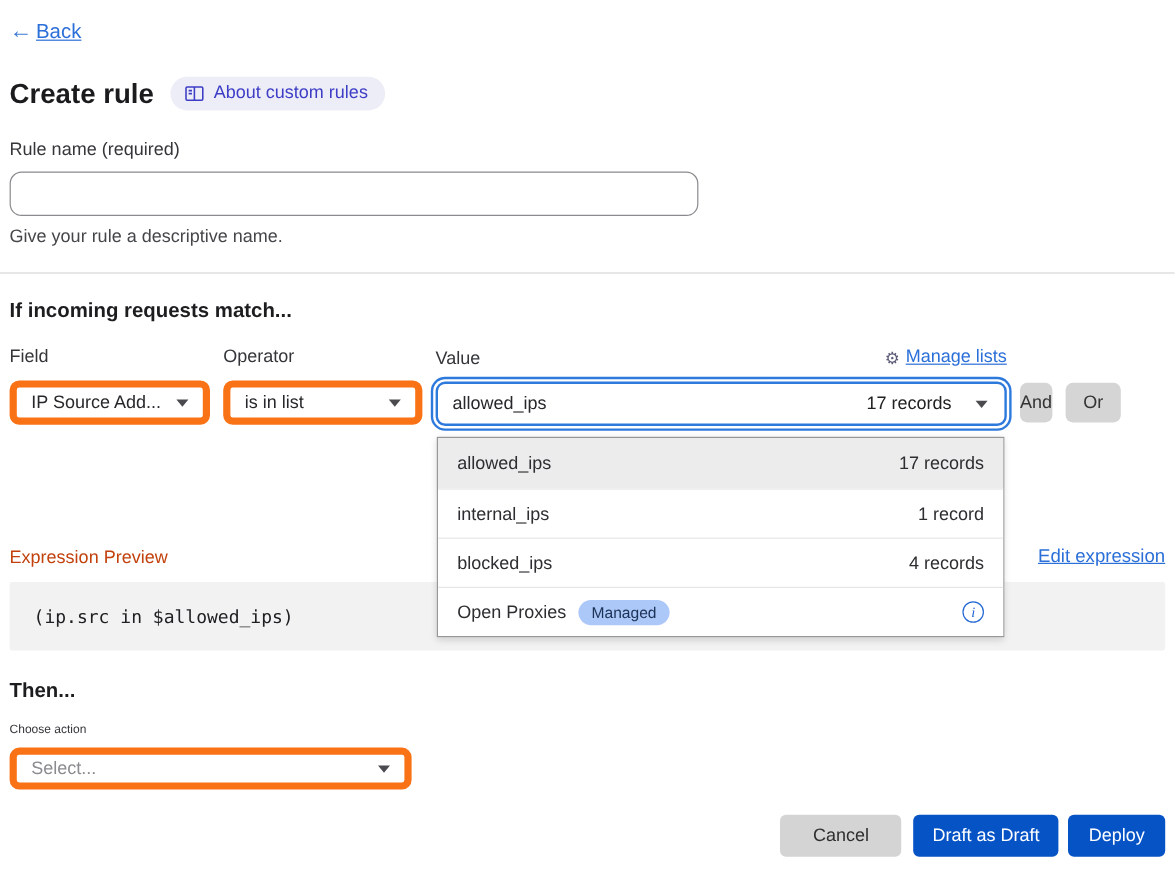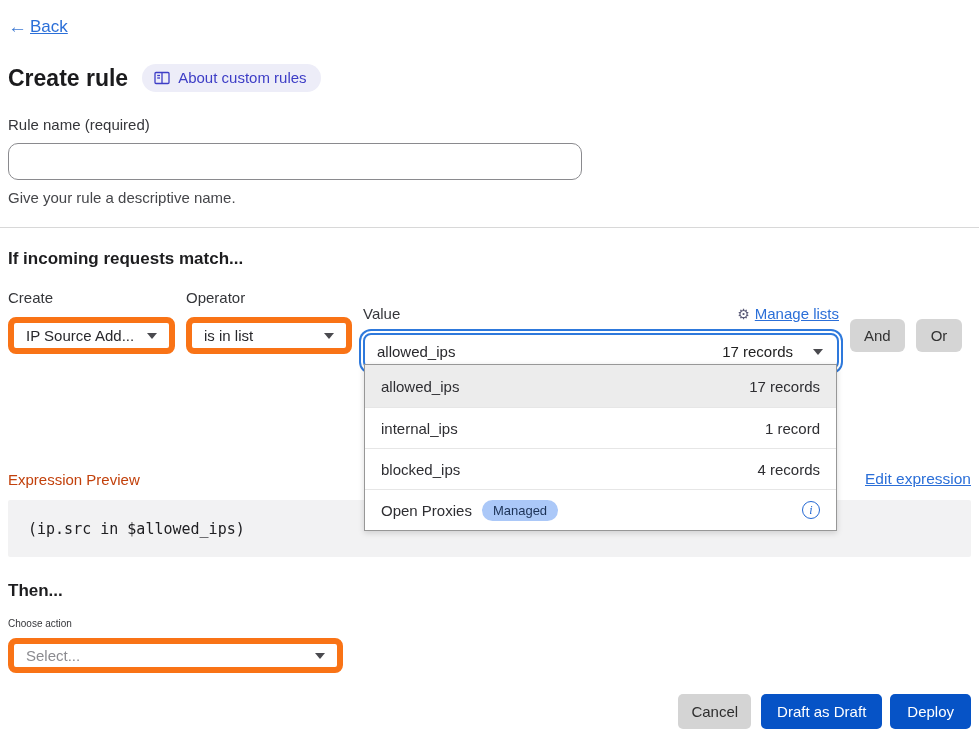--- a/index.html
+++ b/index.html
@@ -34,41 +34,41 @@
 
   .section-h { margin: 21px 0 0 0; font-size: 17px; font-weight: 700; color: #1d1d1f; }
 
   
   .cond-row { display: flex; gap: 11px; margin-top: 21px; align-items: flex-start; }
   .col-field { width: 167px; }
   .col-operator { width: 166px; }
   .col-value { width: 476px; position: relative; }
   .col-label { display: block; font-size: 15px; color: #35363a; margin-bottom: 11px; line-height: 16px; }
   .value-label-row { display: flex; justify-content: space-between; align-items: baseline;
-                     margin-bottom: 11px; line-height: 16px; margin-top: 16px; }
+                     margin-bottom: 11px; line-height: 16px; }
   .value-label-row .col-label { margin-bottom: 0; }
   .manage-link { display: inline-flex; align-items: center; gap: 5px; font-size: 15px;
                  color: #2b6fd8; cursor: pointer; }
   .manage-link .gear { font-size: 14px; color: #5c5c78; text-decoration: none; }
   .manage-link .txt { text-decoration: underline; }
 
   .select { height: 37px; border: 6px solid #f97316; border-radius: 8px; background: #fff;
             padding: 0 12px; display: flex; align-items: center; justify-content: space-between;
             font-size: 15px; color: #28282c; cursor: pointer; }
   .caret { width: 0; height: 0; border-left: 5px solid transparent;
            border-right: 5px solid transparent; border-top: 6px solid #4a4a4f; flex: none; }
   .select-focused { border: 2px solid #2e79dc; box-shadow: 0 0 0 2px #fff, 0 0 0 4px #2e79dc;
                     padding: 0 14px 0 12px; }
   .val-right { display: flex; align-items: center; gap: 20px; color: #222; }
 
   .andor { display: flex; gap: 11px; padding-top: 29px; }
   .btn-gray { height: 33px; background: #d5d5d5; border: none; border-radius: 6px;
               font-size: 15px; color: #333; font-family: "Liberation Sans", sans-serif;
               cursor: pointer; }
-  .btn-and { padding: 0 14px; }
+  .btn-and { padding: 0 0; }
   .btn-or { padding: 0 15px; text-align: right; }
 
   
   .dropdown { position: absolute; top: 74px; left: 1px; width: 473px; background: #fff;
               border: 1px solid #979797; box-shadow: 0 2px 6px rgba(0,0,0,0.15); z-index: 20; }
   .dd-row { height: 41px; padding: 0 16px; display: flex; align-items: center;
             justify-content: space-between; font-size: 15px; color: #2e2e32;
             border-top: 1px solid #e6e6e6; cursor: pointer; background: #fff; }
   .dd-row:first-child { border-top: none; height: 42px; background: #ececec; }
   .dd-left { display: flex; align-items: center; }
@@ -90,21 +90,21 @@
   
   .then-h { margin-top: 24px; }
   .choose-label { margin-top: 17px; font-size: 10px; color: #35363a; }
   .action-select { margin-top: 9px; width: 335px; height: 35px; }
   .placeholder { color: #8b8b90; }
 
   
   .footer { margin-top: 21px; display: flex; justify-content: flex-end; align-items: center; }
   .btn { height: 35px; border: none; border-radius: 5px; font-size: 15px;
          font-family: "Liberation Sans", sans-serif; cursor: pointer; }
-  .btn-cancel { background: #d4d4d4; color: #2e2e2e; padding: 0 13px; }
+  .btn-cancel { background: #d4d4d4; color: #2e2e2e; padding: 0 27px; }
   .btn-primary { background: #0653c6; color: #fff; }
   .btn-save { padding: 0 16px; margin-left: 10px; }
   .btn-deploy { padding: 0 17px; margin-left: 8px; }
 </style>
 </head>
 <body>
 
 <div class="page">
 
   
@@ -136,21 +136,21 @@
     <div class="helper">Give your rule a descriptive name.</div>
   </div>
 
   <hr class="divider">
 
   
   <h2 class="section-h">If incoming requests match...</h2>
 
   <div class="cond-row">
     <div class="col-field">
-      <span class="col-label">Create</span>
+      <span class="col-label">Field</span>
       <div class="select">
         <span>IP Source Add...</span>
         <span class="caret"></span>
       </div>
     </div>
 
     <div class="col-operator">
       <span class="col-label">Operator</span>
       <div class="select">
         <span>is in list</span>

